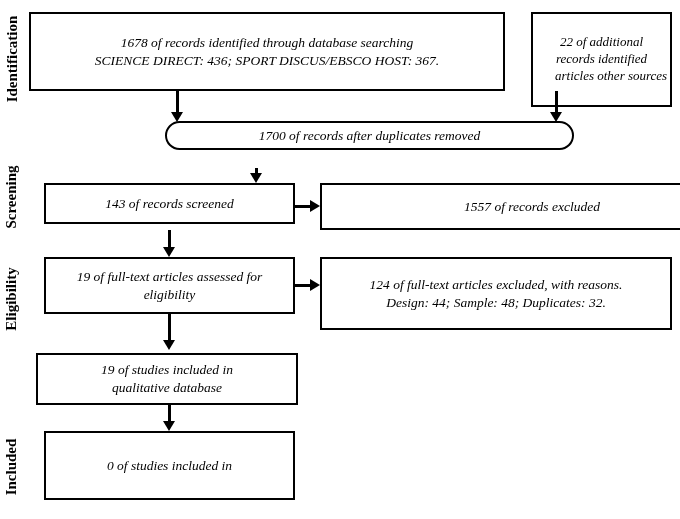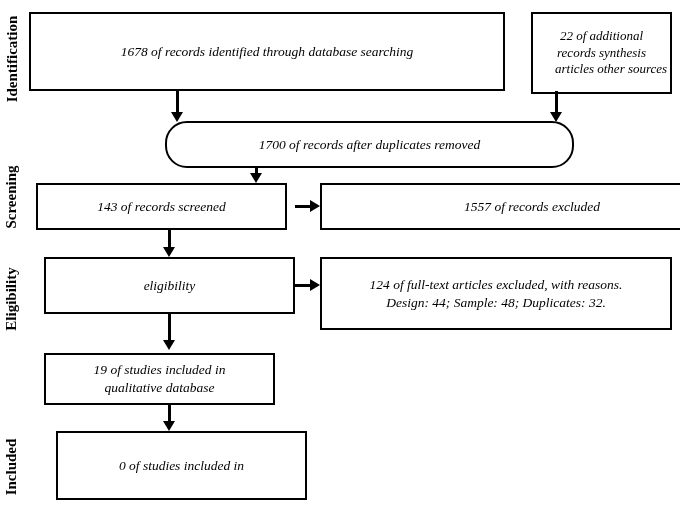--- a/index.html
+++ b/index.html
@@ -92,92 +92,94 @@
     <span>Eligibility</span>
   </div>
 
   <div class="stage-label" style="left:-25px; top:458px; width:72px; height:18px; transform:rotate(-90deg);">
     <span>Included</span>
   </div>
 
   <div class="box" style="left:29px; top:12px; width:476px; height:79px;">
     <span class="txt">
       <span class="ln">1678 of records identified through database searching</span>
+      <span class="ln">SCIENCE DIRECT: 436; SPORT DISCUS/EBSCO HOST: 367.</span>
     </span>
   </div>
 
-  <div class="box" style="left:531px; top:12px; width:141px; height:82px; font-size:13px;">
+  <div class="box" style="left:531px; top:12px; width:141px; height:95px; font-size:13px;">
     <span class="txt">
       <span class="ln">22 of additional</span>
-      <span class="ln">records synthesis</span>
+      <span class="ln">records identified</span>
       <span class="ln">articles other sources</span>
     </span>
   </div>
 
   <div class="vline" style="left:176px; top:91px; height:24px;"></div>
   <div class="arrow-down" style="left:171px; top:112px;"></div>
 
   <div class="vline" style="left:555px; top:91px; height:24px;"></div>
   <div class="arrow-down" style="left:550px; top:112px;"></div>
 
-  <div class="box" style="left:165px; top:121px; width:409px; height:47px;border-radius:22px;">
+  <div class="box" style="left:165px; top:121px; width:409px; height:29px;border-radius:22px;">
     <span class="txt">
       <span class="ln">1700 of records after duplicates removed</span>
     </span>
   </div>
 
   <div class="vline" style="left:255px; top:168px; height:10px;"></div>
   <div class="arrow-down" style="left:250px; top:173px;"></div>
 
-  <div class="box" style="left:36px; top:183px; width:251px; height:47px;">
+  <div class="box" style="left:44px; top:183px; width:251px; height:41px;">
     <span class="txt">
       <span class="ln">143 of records screened</span>
     </span>
   </div>
 
   <div class="hline" style="left:295px; top:205px; width:18px;"></div>
   <div class="arrow-right" style="left:310px; top:200px;"></div>
 
   <div class="box" style="left:320px; top:183px; width:424px; height:47px;">
     <span class="txt">
       <span class="ln">1557 of records excluded</span>
     </span>
   </div>
 
   <div class="vline" style="left:168px; top:230px; height:22px;"></div>
   <div class="arrow-down" style="left:163px; top:247px;"></div>
 
   <div class="box" style="left:44px; top:257px; width:251px; height:57px;">
     <span class="txt">
+      <span class="ln">19 of full-text articles assessed for</span>
       <span class="ln">eligibility</span>
     </span>
   </div>
 
   <div class="hline" style="left:295px; top:284px; width:18px;"></div>
   <div class="arrow-right" style="left:310px; top:279px;"></div>
 
   <div class="box" style="left:320px; top:257px; width:352px; height:73px;justify-content:center;">
     <span class="txt">
       <span class="ln">124 of full-text articles excluded, with reasons.</span>
       <span class="ln">Design: 44; Sample: 48; Duplicates: 32.</span>
     </span>
   </div>
 
   <div class="vline" style="left:168px; top:314px; height:30px;"></div>
   <div class="arrow-down" style="left:163px; top:340px;"></div>
 
-  <div class="box" style="left:44px; top:353px; width:231px; height:52px;justify-content:flex-end;">
+  <div class="box" style="left:36px; top:353px; width:262px; height:52px;justify-content:flex-end;">
     <span class="txt">
       <span class="ln">19 of studies included in</span>
       <span class="ln">qualitative database</span>
     </span>
   </div>
 
   <div class="vline" style="left:168px; top:405px; height:20px;"></div>
   <div class="arrow-down" style="left:163px; top:421px;"></div>
 
-  <div class="box" style="left:44px; top:431px; width:251px; height:69px;margin-left:12px;">
+  <div class="box" style="left:44px; top:431px; width:251px; height:69px;">
     <span class="txt">
       <span class="ln">0 of studies included in</span>
     </span>
   </div>
 
 </div>
 
 </body></html>

